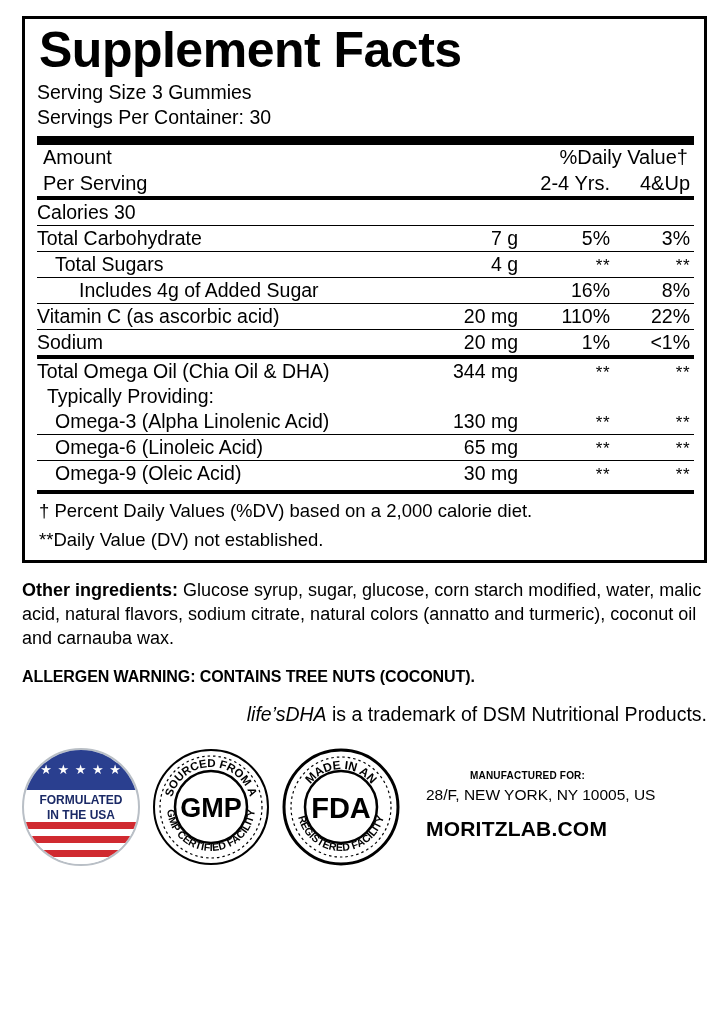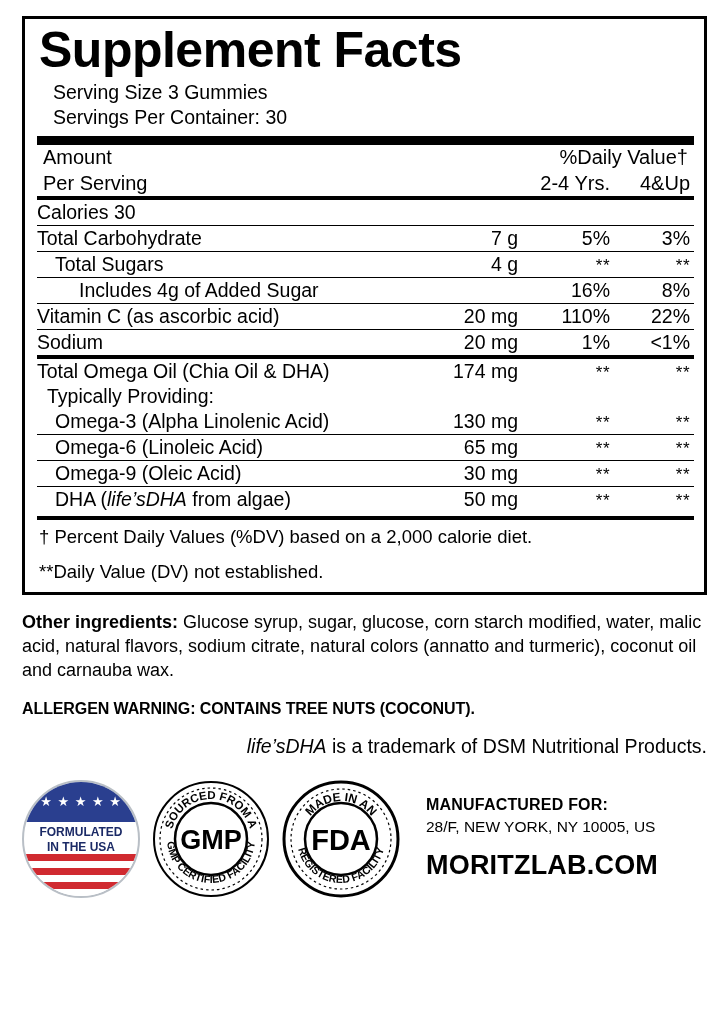--- a/index.html
+++ b/index.html
@@ -31,21 +31,21 @@
   .sf-title {
     font-size: 50px;
     font-weight: 700;
     line-height: 1.02;
     letter-spacing: -0.5px;
     margin: 2px 0 4px 2px;
   }
   .sf-serving {
     font-size: 19.5px;
     line-height: 1.28;
-    margin-left: 16px;
+    margin-left: 0;
   }
   .rule-thick {
     border-top: 9px solid #000;
     margin: 6px 0 0 0;
   }
   .rule-med {
     border-top: 4px solid #000;
     margin: 0;
   }
 
@@ -163,24 +163,24 @@
     height: 118px;
     position: relative;
   }
   .seal svg { display: block; }
 
   .mfg {
     margin-left: 14px;
     font-size: 15.5px;
     line-height: 1.45;
   }
-  .mfg .mfg-title { font-weight: 700; letter-spacing: 0.2px; font-size: 16px; }
+  .mfg .mfg-title { font-weight: 700; letter-spacing: 0.2px; font-size: 10px; margin-left: 44px; }
   .mfg .site {
     font-weight: 700;
-    font-size: 27px;
+    font-size: 21px;
     letter-spacing: 0.2px;
     margin-top: 8px;
   }
 </style>
 </head>
 <body>
 
 <div class="page">
 
   <div class="sf-panel">
@@ -250,21 +250,21 @@
 
       <tr class="row-border">
         <td class="col-name">Sodium</td>
         <td class="col-amt">20 mg</td>
         <td class="col-dv1">1%</td>
         <td class="col-dv2">&lt;1%</td>
       </tr>
 
       <tr class="row-thick">
         <td class="col-name">Total Omega Oil (Chia Oil &amp; DHA)</td>
-        <td class="col-amt">174 mg</td>
+        <td class="col-amt">344 mg</td>
         <td class="col-dv1 starcell">**</td>
         <td class="col-dv2 starcell">**</td>
       </tr>
 
       <tr>
         <td class="col-name indent-sub">Typically Providing:</td>
         <td class="col-amt"></td>
         <td class="col-dv1"></td>
         <td class="col-dv2"></td>
       </tr>
@@ -283,33 +283,27 @@
         <td class="col-dv2 starcell">**</td>
       </tr>
 
       <tr class="row-border">
         <td class="col-name indent1">Omega-9 (Oleic Acid)</td>
         <td class="col-amt">30 mg</td>
         <td class="col-dv1 starcell">**</td>
         <td class="col-dv2 starcell">**</td>
       </tr>
 
-      <tr class="row-border">
-        <td class="col-name indent1">DHA (<i>life’sDHA</i> from algae)</td>
-        <td class="col-amt">50 mg</td>
-        <td class="col-dv1 starcell">**</td>
-        <td class="col-dv2 starcell">**</td>
-      </tr>
     </tbody>
       </table>
 
     <div class="rule-med" style="margin-top:4px"></div>
 
     <div class="footnotes">† Percent Daily Values (%DV) based on a 2,000 calorie diet.</div>
-    <div class="footnotes" style="margin-top:11px">**Daily Value (DV) not established.</div>
+    <div class="footnotes" style="margin-top:5px">**Daily Value (DV) not established.</div>
   </div>
 
   <div class="other-ing">
     <b>Other ingredients:</b><span> Glucose syrup, sugar, glucose, corn starch modified, water, malic acid, natural flavors, sodium citrate, natural colors (annatto and turmeric), coconut oil and carnauba wax.</span>
   </div>
 
   <div class="allergen">ALLERGEN WARNING: CONTAINS TREE NUTS (COCONUT).</div>
 
   <div class="trademark">
     <i>life’sDHA</i><span> is a trademark of DSM Nutritional Products.</span>

